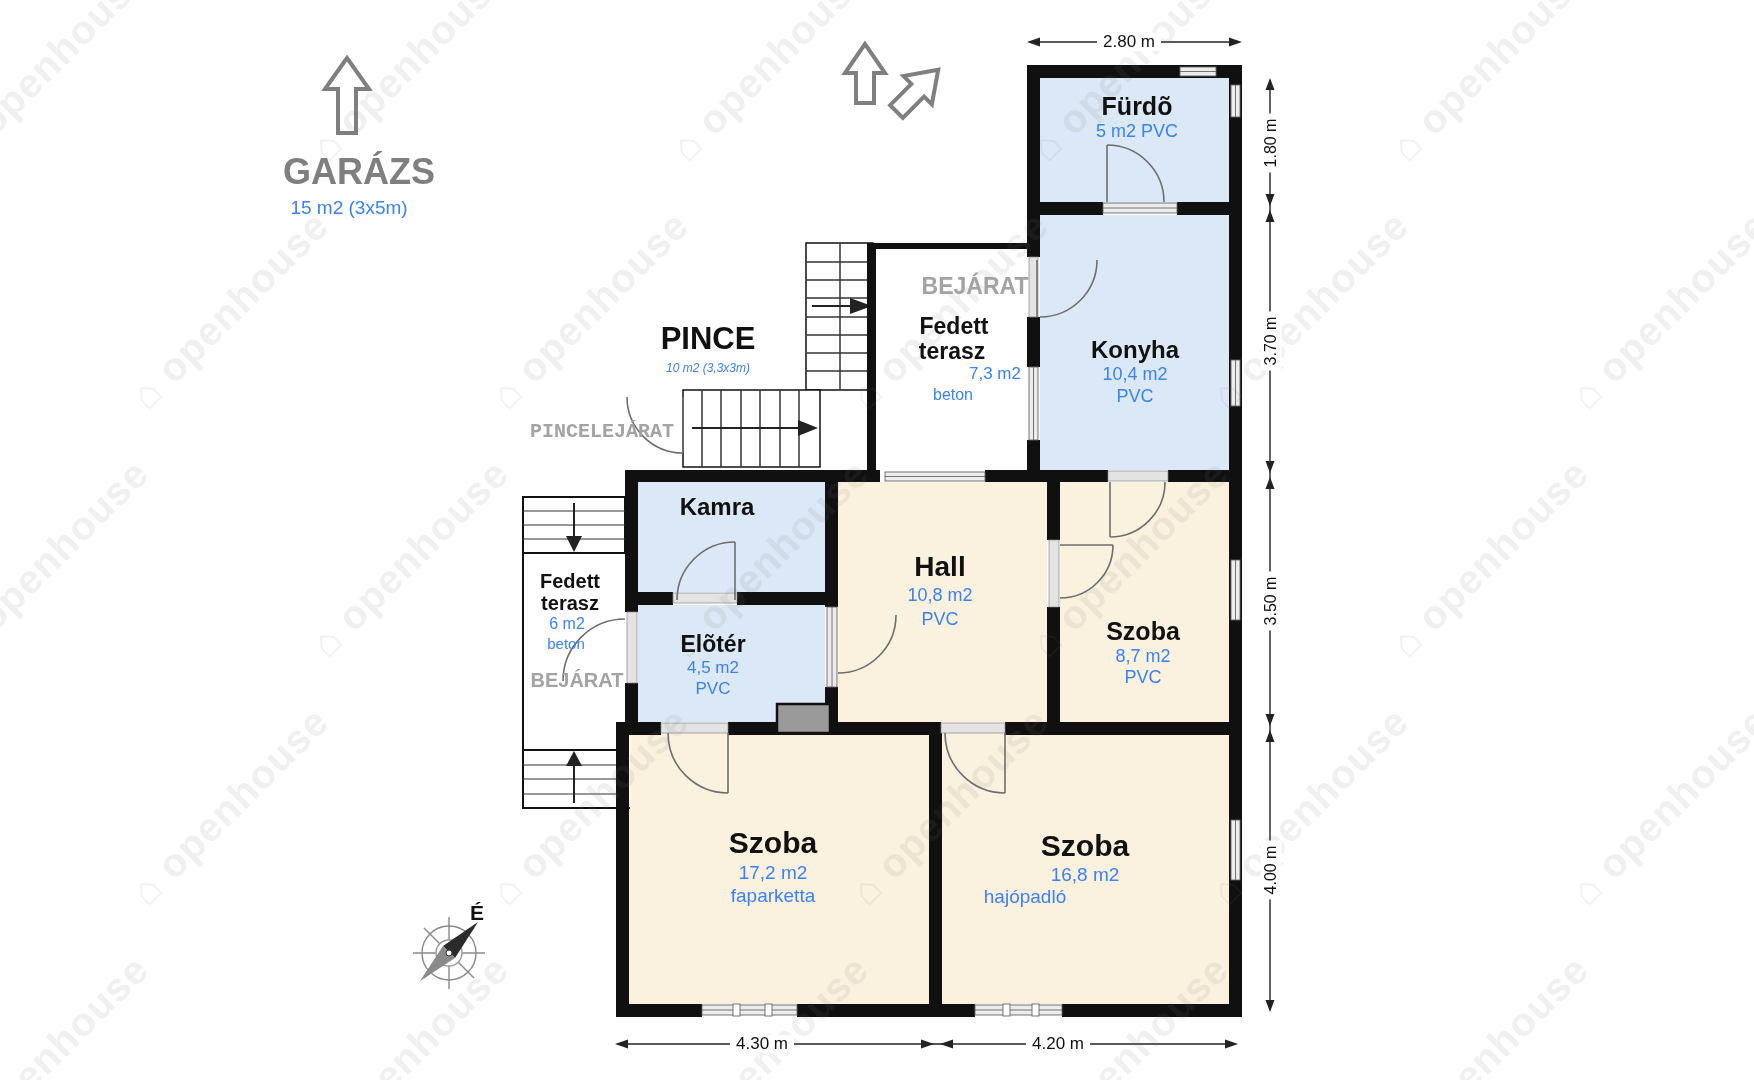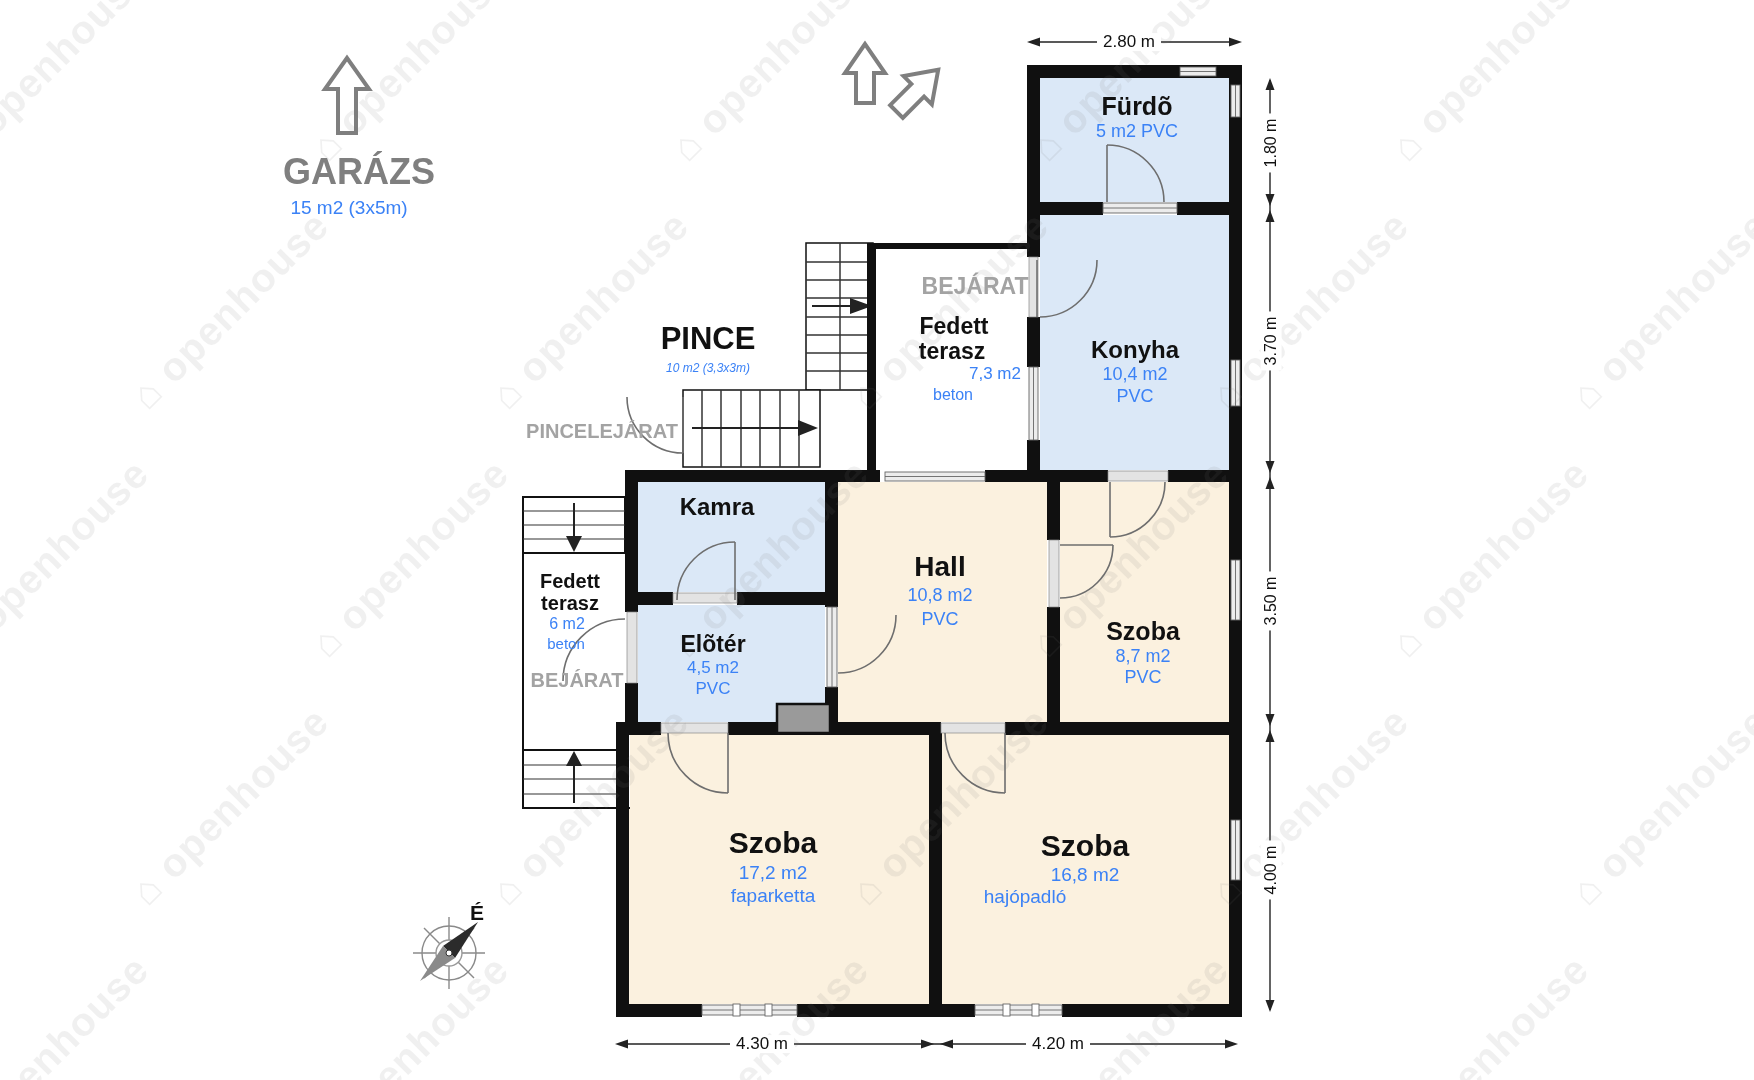--- a/index.html
+++ b/index.html
@@ -250,21 +250,21 @@
       <div class="wm" style="left: 1360px; top: 1032px;">⌂ openhouse</div>
       <div class="wm" style="left: 1720px; top: 1032px;">⌂ openhouse</div>
     </div>
 
 
 <div class="lbl b t-gray" style="left:346px;top:172px;font-size:36px;margin-left:13px;">GARÁZS</div>
 <div class="lbl t-muted" style="left:349px;top:208px;font-size:19px;">15 m2 (3x5m)</div>
 
 <div class="lbl b" style="left:708px;top:339px;font-size:31px;">PINCE</div>
 <div class="lbl t-muted" style="left:708px;top:368px;font-size:12px;font-style:italic;">10 m2 (3,3x3m)</div>
-<div class="lbl b t-faint" style="left:602px;top:431px;font-size:20px;">PINCELEJÁRAT</div>
+<div class="lbl b t-faint" style="left:602px;top:431px;font-size:20px;font-family:Liberation Mono, monospace;">PINCELEJÁRAT</div>
 
 <div class="lbl b t-faint" style="left:975px;top:286px;font-size:23px;">BEJÁRAT</div>
 <div class="lbl b t-faint" style="left:577px;top:680px;font-size:20px;">BEJÁRAT</div>
 
 <div class="lbl b" style="left:1137px;top:106px;font-size:25px;">Fürdõ</div>
 <div class="lbl t-muted" style="left:1137px;top:131px;font-size:18px;">5 m2 PVC</div>
 
 <div class="lbl b" style="left:1135px;top:350px;font-size:24px;">Konyha</div>
 <div class="lbl t-muted" style="left:1135px;top:374px;font-size:18px;">10,4 m2</div>
 <div class="lbl t-muted" style="left:1135px;top:396px;font-size:18px;">PVC</div>

